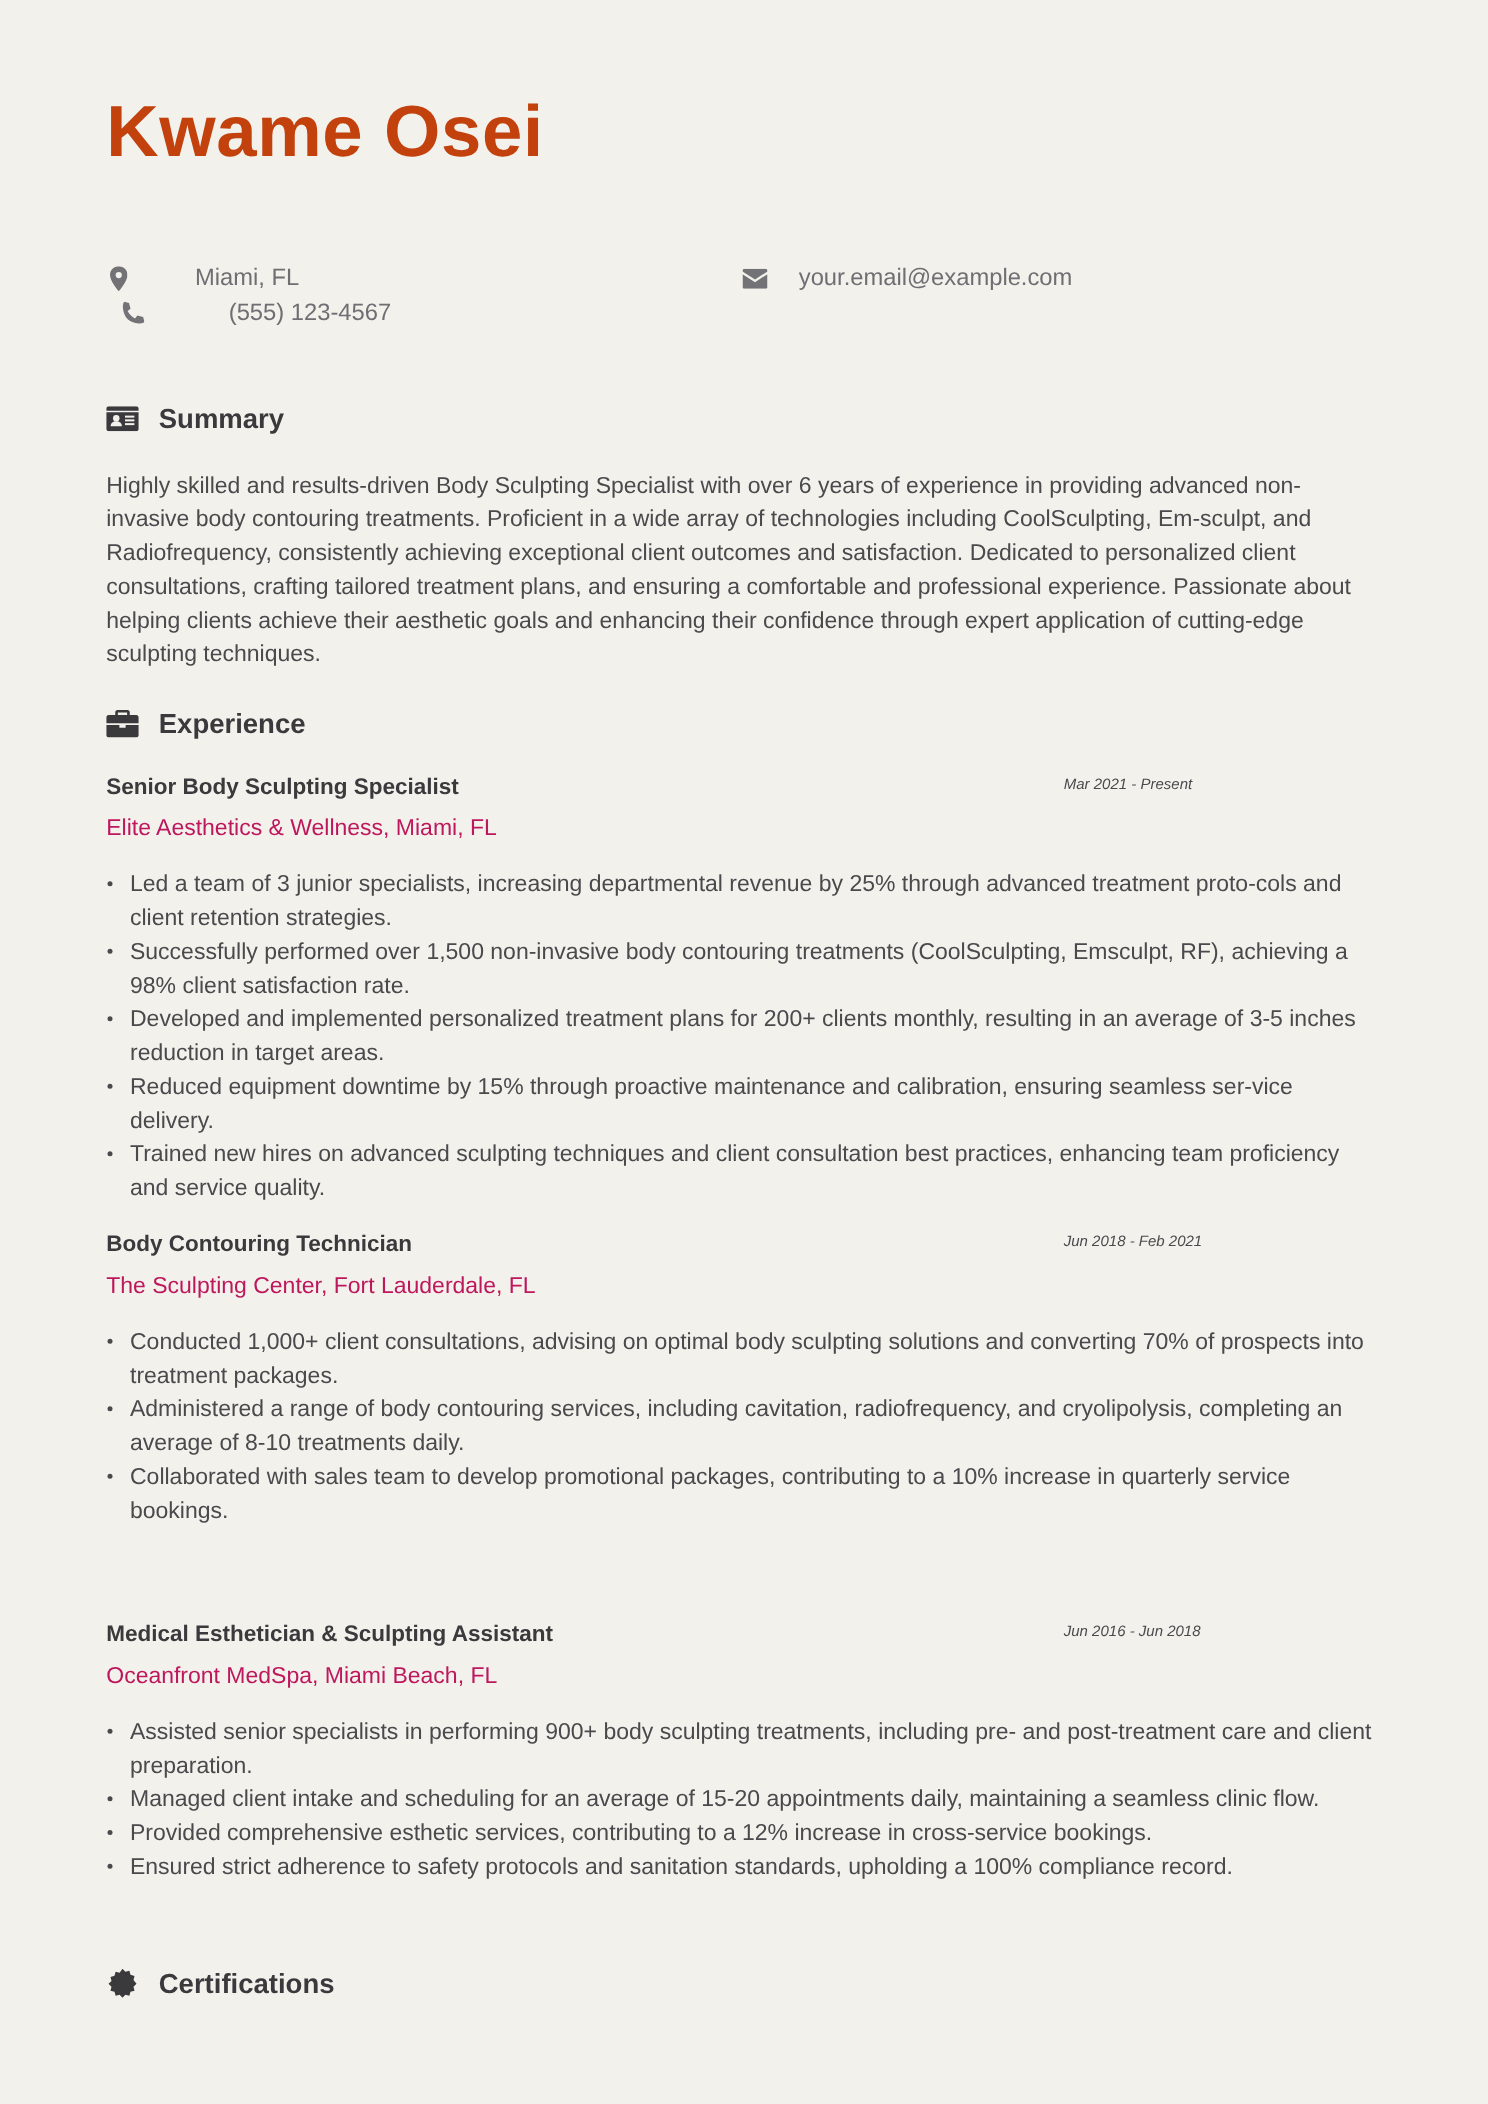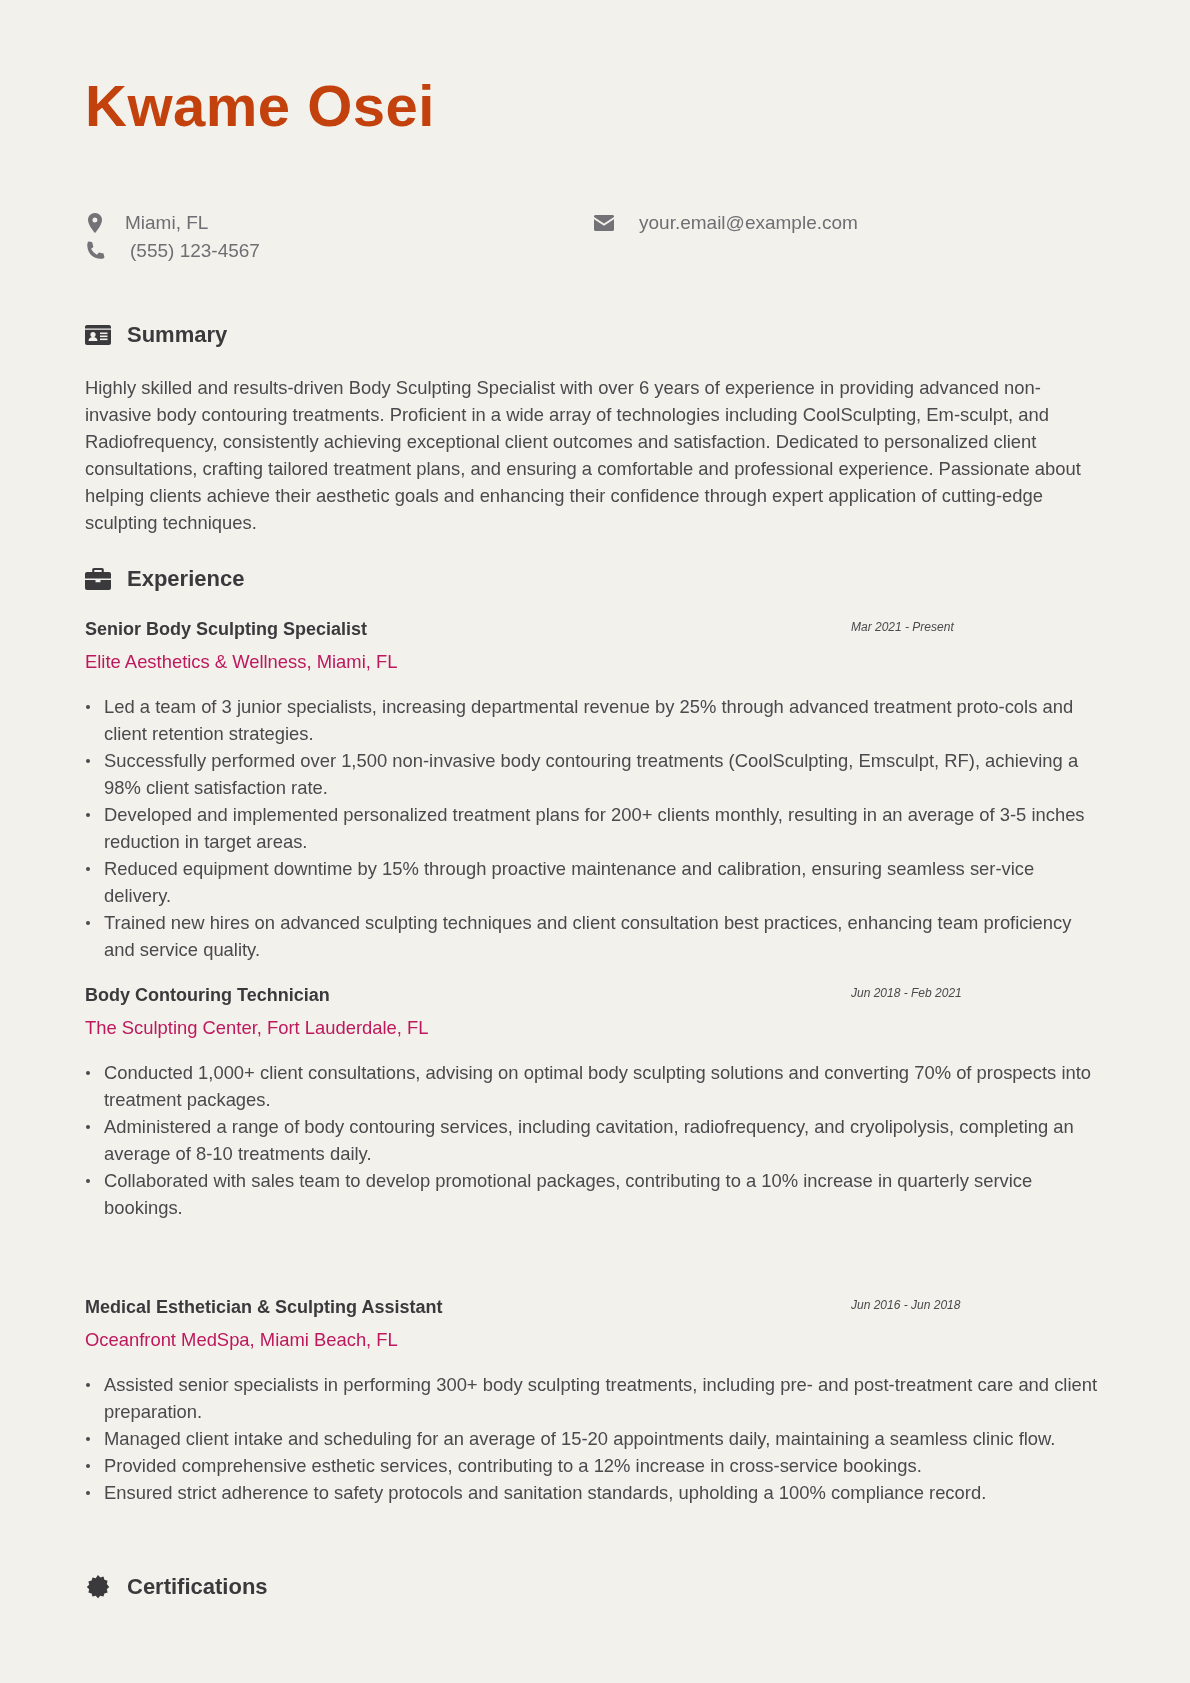--- a/index.html
+++ b/index.html
@@ -40,22 +40,22 @@
   }
   .contact .ico {
     width: 20px;
     height: 22px;
     display: inline-flex;
     align-items: center;
     justify-content: center;
     margin-right: 20px;
   }
   .contact .ico svg { fill: #737276; }
-  .contact.location { top: 212px; left: 0; }
-  .contact.phone { top: 240px; left: 0; }
+  .contact.location { top: 212px; left: 0; gap: 31px; }
+  .contact.phone { top: 240px; left: 11px; gap: 42px; }
   .contact.phone .ico { margin-right: 25px; }
   .contact.email { top: 212px; left: 509px; }
   .contact.email .ico { margin-right: 25px; }
 
   .section-head {
     position: absolute;
     left: 0;
     display: flex;
     align-items: center;
     font-size: 22px;
@@ -221,21 +221,21 @@
       <li>Administered a range of body contouring services, including cavitation, radiofrequency, and cryolipolysis, completing an average of 8-10 treatments daily.</li>
       <li>Collaborated with sales team to develop promotional packages, contributing to a 10% increase in quarterly service bookings.</li>
     </ul>
   </div>
 
   <div class="job job-3">
     <div class="job-title">Medical Esthetician &amp; Sculpting Assistant</div>
     <div class="job-dates">Jun 2016 - Jun 2018</div>
     <div class="job-company">Oceanfront MedSpa, Miami Beach, FL</div>
     <ul class="job-bullets">
-      <li>Assisted senior specialists in performing 300+ body sculpting treatments, including pre- and post-treatment care and client preparation.</li>
+      <li>Assisted senior specialists in performing 900+ body sculpting treatments, including pre- and post-treatment care and client preparation.</li>
       <li>Managed client intake and scheduling for an average of 15-20 appointments daily, maintaining a seamless clinic flow.</li>
       <li>Provided comprehensive esthetic services, contributing to a 12% increase in cross-service bookings.</li>
       <li>Ensured strict adherence to safety protocols and sanitation standards, upholding a 100% compliance record.</li>
     </ul>
   </div>
 
   <div class="section-head sh-certifications">
     <span class="ico">
       <svg width="24" height="24" viewBox="0 0 24 24">
           <path d="M12 0l2.3 2.4 3.2-0.8 0.9 3.2 3.2 0.9-0.8 3.2L23.2 12l-2.4 2.3 0.8 3.2-3.2 0.9-0.9 3.2-3.2-0.8L12 23.2l-2.3-2.4-3.2 0.8-0.9-3.2-3.2-0.9 0.8-3.2L0.8 12l2.4-2.3-0.8-3.2 3.2-0.9 0.9-3.2 3.2 0.8z"></path>

